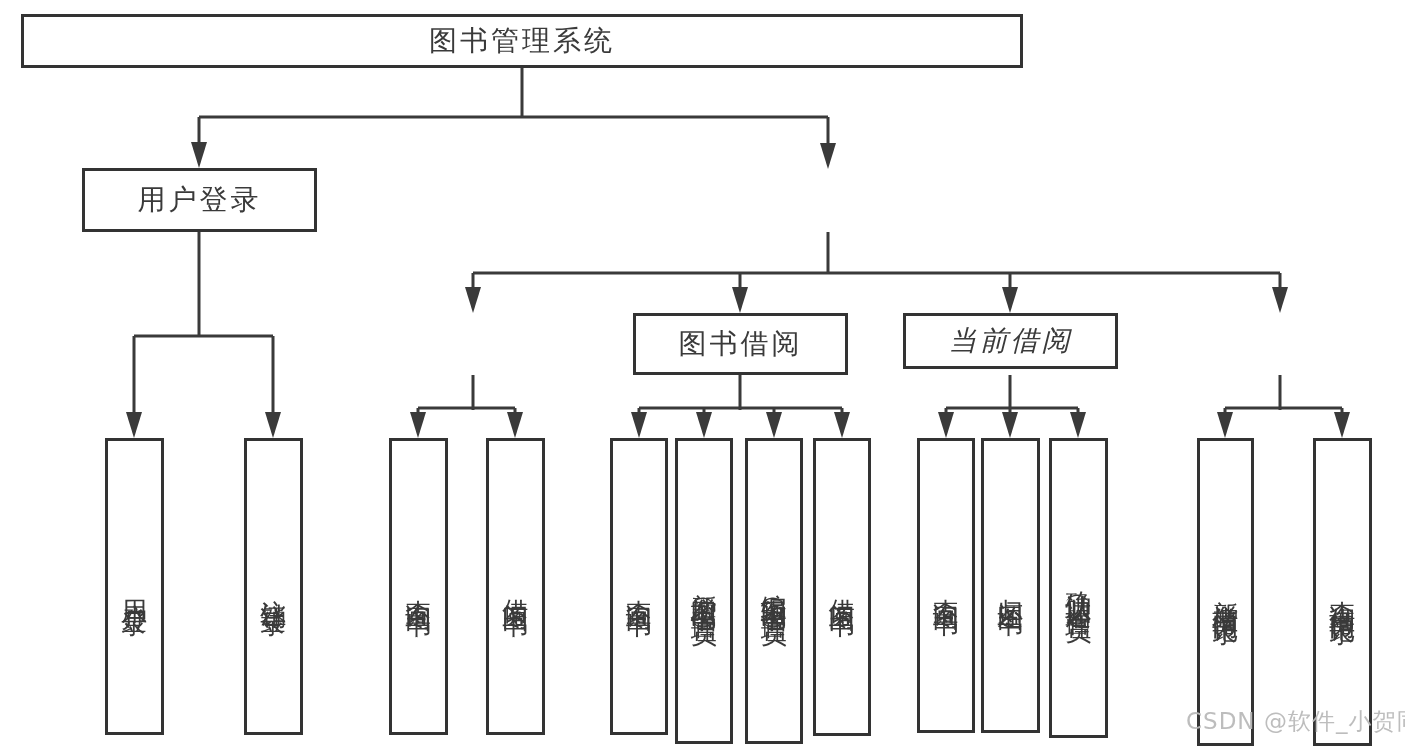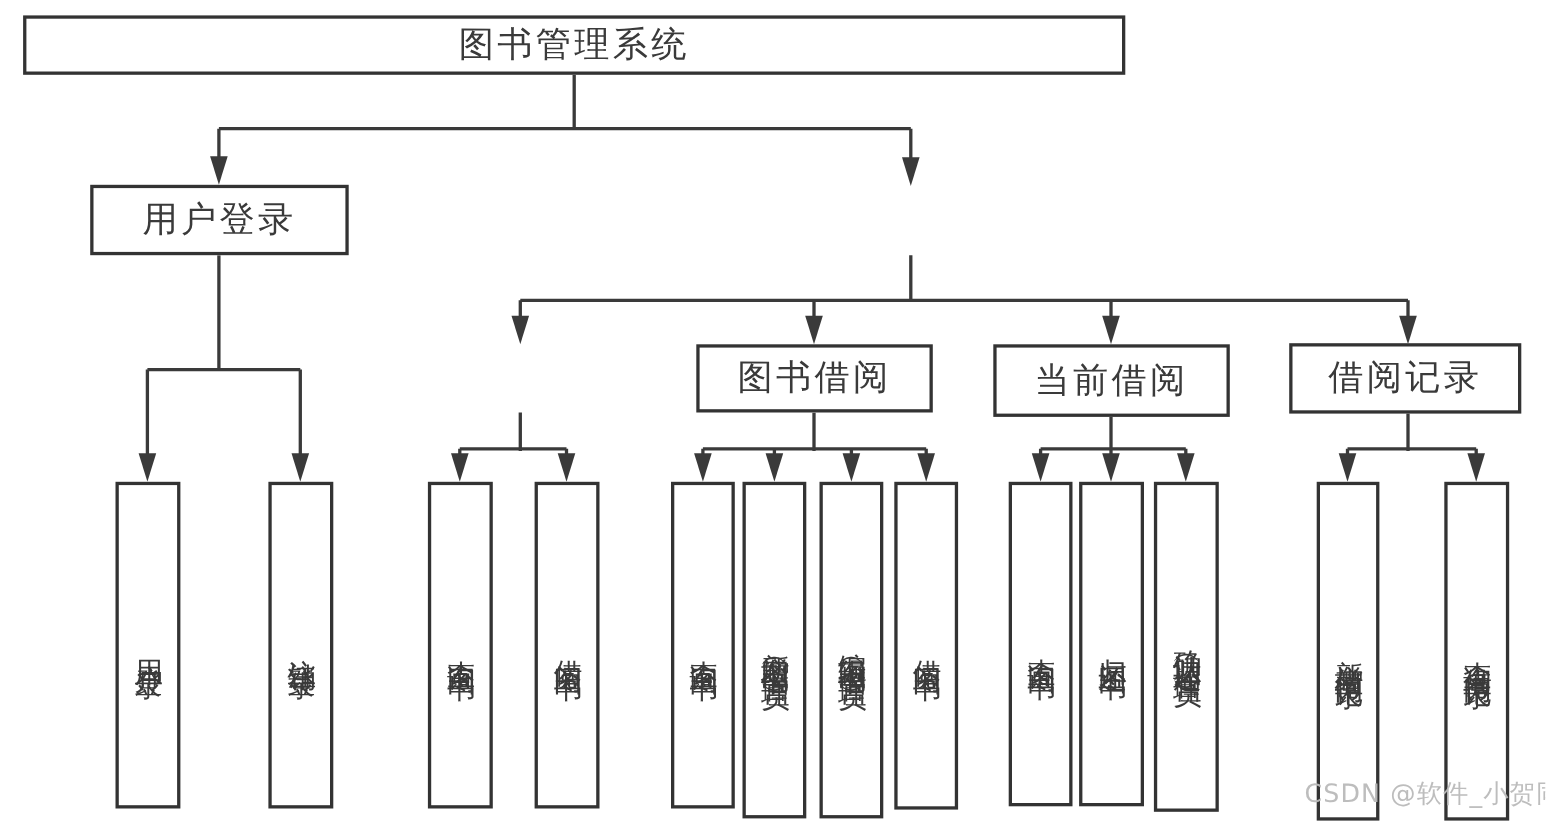--- a/index.html
+++ b/index.html
@@ -35,41 +35,41 @@
     box-sizing: border-box;
     border: 3px solid #333333;
     background: #ffffff;
     display: flex;
     align-items: center;
     justify-content: center;
     color: #3a3a3a;
     z-index: 2;
   }
   .hlabel {
-    font-size: 32px;
+    font-size: 28px;
     letter-spacing: 3px;
     white-space: nowrap;
   }
   .vtext {
     writing-mode: vertical-rl;
     text-orientation: mixed;
     font-size: 26px;
     line-height: 1.1;
     letter-spacing: 4px;
     color: #3a3a3a;
   }
   
   .b-root      { left: 21px;   top: 14px;  width: 1002px; height: 54px; }
   
   .b-userlogin { left: 82px;   top: 168px; width: 235px;  height: 64px; }
   .b-bookmgmt  { left: 712px;  top: 169px; width: 233px;  height: 63px; }
   
   .b-newbook   { left: 363px;  top: 313px; width: 220px;  height: 62px; }
   .b-borrow    { left: 633px;  top: 313px; width: 215px;  height: 62px; }
-  .b-current   { left: 903px;  top: 313px; width: 215px;  height: 66px; }
+  .b-current   { left: 903px;  top: 313px; width: 215px;  height: 56px; font-style: italic; }
   .b-records   { left: 1172px; top: 312px; width: 211px;  height: 64px; }
   
   .leaf { top: 438px; }
   .lf1  { left: 105px;  width: 59px; height: 297px; }
   .lf2  { left: 244px;  width: 59px; height: 297px; }
   .lf3  { left: 389px;  width: 59px; height: 297px; }
   .lf4  { left: 486px;  width: 59px; height: 297px; }
   .lf5  { left: 610px;  width: 58px; height: 297px; }
   .lf6  { left: 675px;  width: 58px; height: 306px; }
   .lf7  { left: 745px;  width: 58px; height: 306px; }
@@ -146,23 +146,20 @@
   <div class="node b-userlogin">
     <span class="hlabel">用户登录</span>
   </div>
 
   <div class="node b-borrow">
     <span class="hlabel">图书借阅</span>
   </div>
   <div class="node b-current">
     <span class="hlabel">当前借阅</span>
   </div>
-  <div class="node b-records">
-    <span class="hlabel">借阅记录</span>
-  </div>
 
   <div class="node leaf lf1">
     <span class="vtext">用户登录</span>
   </div>
   <div class="node leaf lf2">
     <span class="vtext">注销登录</span>
   </div>
   <div class="node leaf lf3">
     <span class="vtext">查询图书</span>
   </div>

